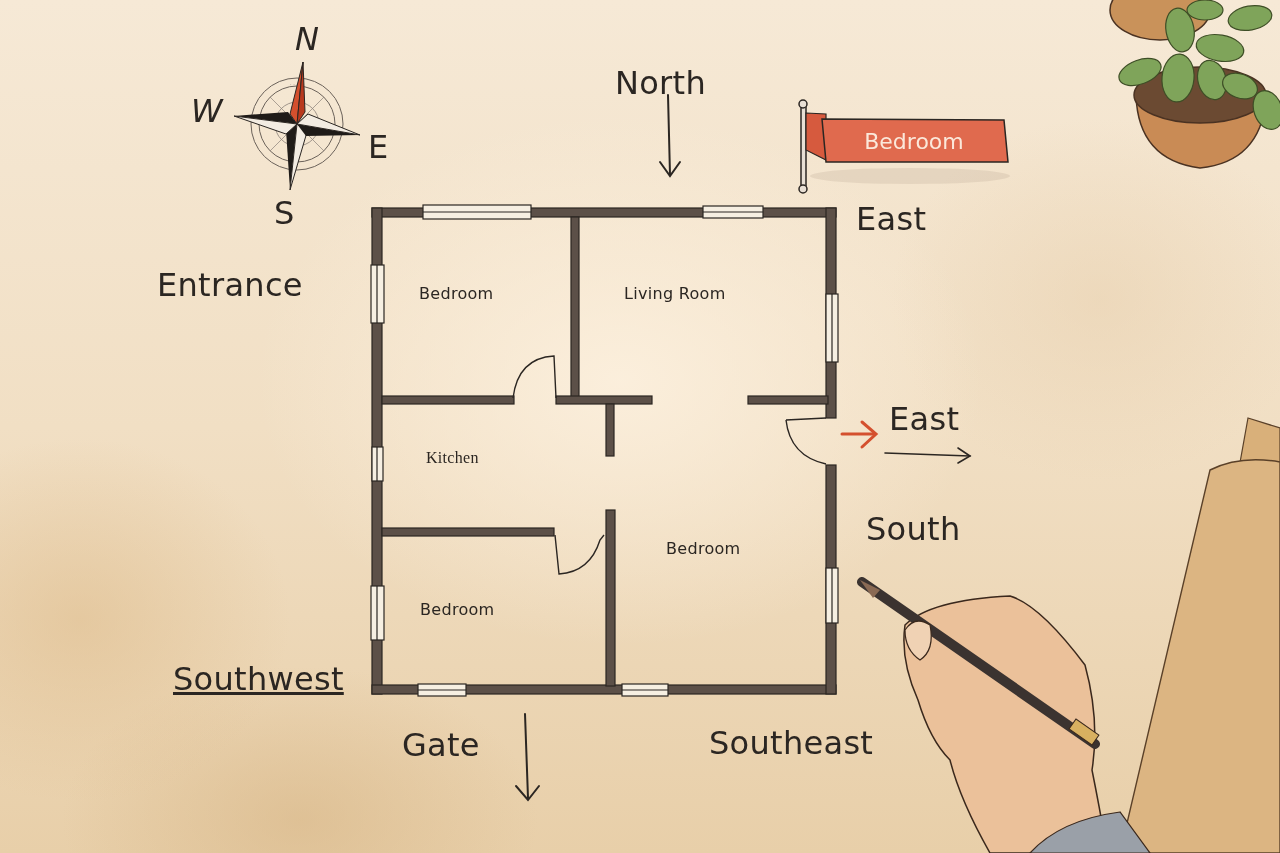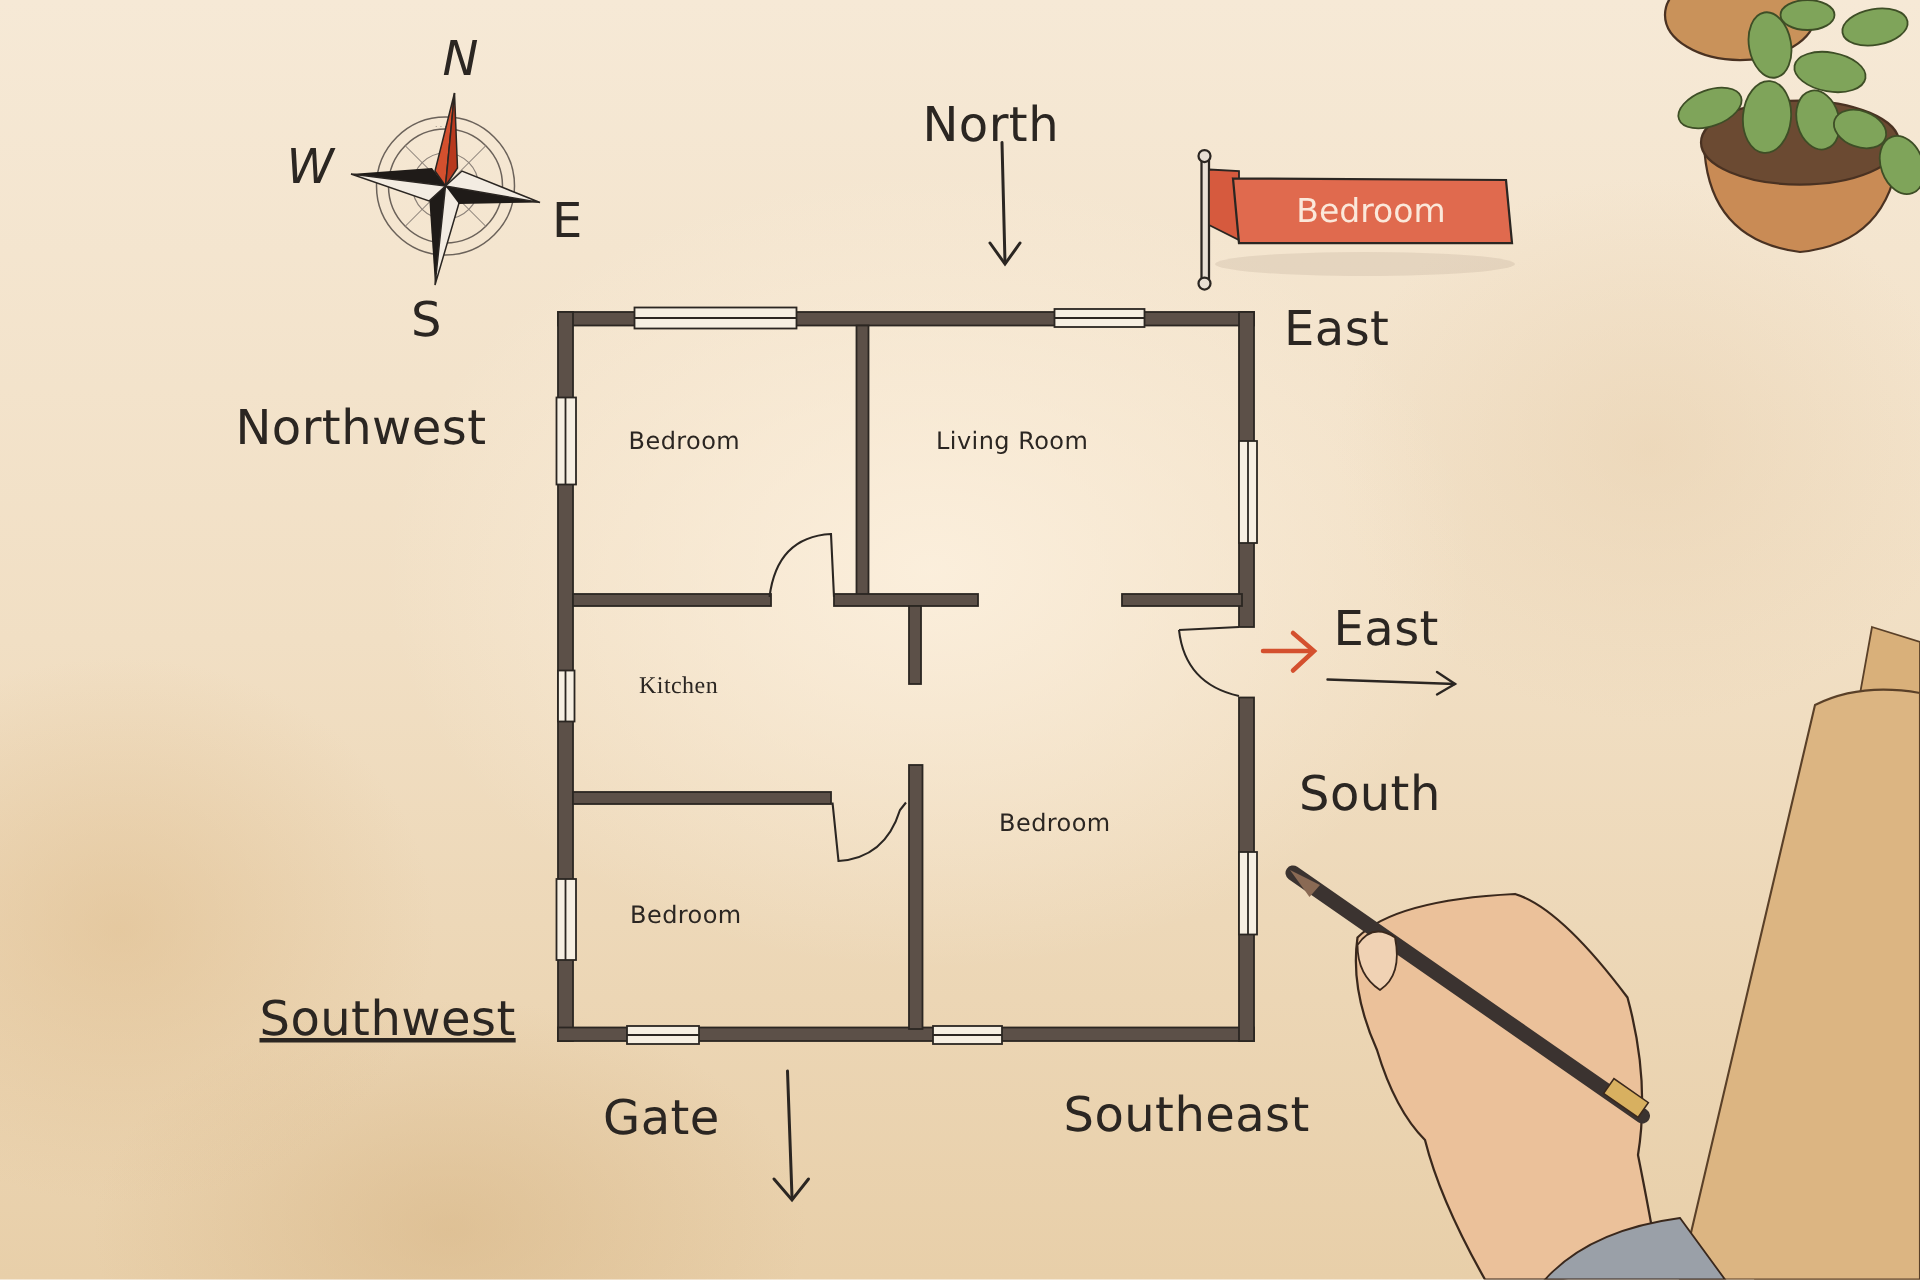--- a/index.html
+++ b/index.html
@@ -172,21 +172,21 @@
 
 <span class="label compass-letter" style="left:295px; top:20px;">N</span>
 <span class="label compass-letter" style="left:191px; top:92px;">W</span>
 <span class="label compass-letter" style="left:368px; top:128px; font-style:normal;">E</span>
 <span class="label compass-letter" style="left:274px; top:194px; font-style:normal;">S</span>
 
 <span class="flag-text">Bedroom</span>
 
 <span class="label dir" style="left:615px; top:64px;">North</span>
 <span class="label dir" style="left:856px; top:200px;">East</span>
-<span class="label dir" style="left:157px; top:266px;">Northwest</span>
+<span class="label dir" style="left:157px; top:266px;">Entrance</span>
 <span class="label dir" style="left:889px; top:400px;">East</span>
 <span class="label dir" style="left:866px; top:510px;">South</span>
 <span class="label dir" style="left:173px; top:660px;text-decoration:underline;">Southwest</span>
 <span class="label dir" style="left:402px; top:726px;">Gate</span>
 <span class="label dir" style="left:709px; top:724px;text-align:center;">Southeast</span>
 
 <span class="label room" style="left:419px; top:284px;">Bedroom</span>
 <span class="label room" style="left:624px; top:284px;text-align:center;">Living Room</span>
 <span class="label room" style="left:426px; top:449px;font-family:Liberation Serif, serif;">Kitchen</span>
 <span class="label room" style="left:666px; top:539px;">Bedroom</span>

